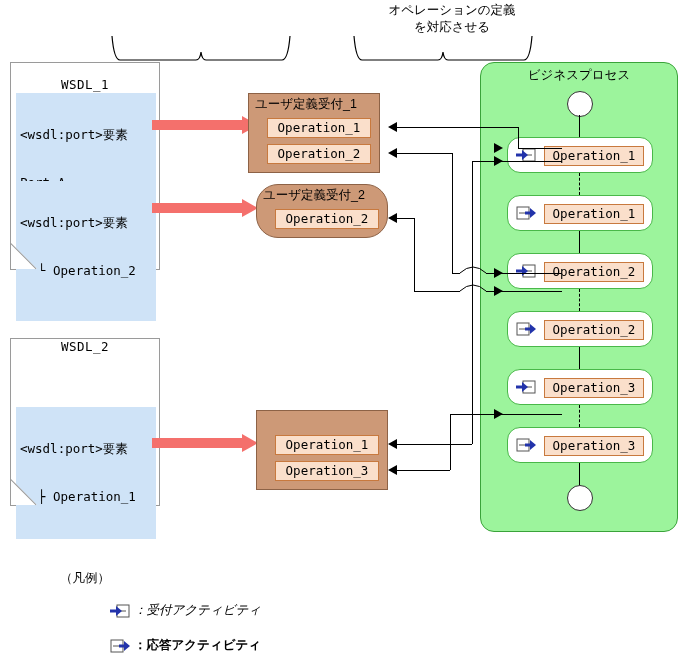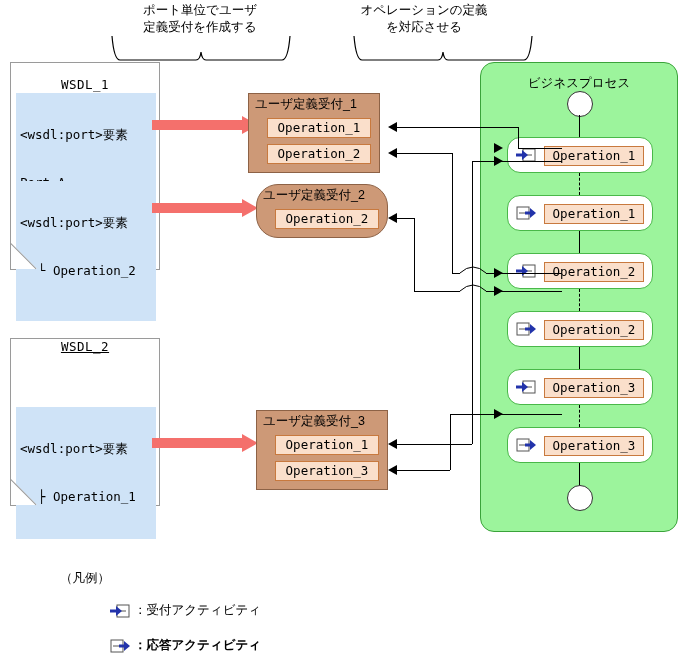--- a/index.html
+++ b/index.html
@@ -23,21 +23,21 @@
         white-space:pre;}
 
   
   .udbox{background:#cd9977;border:1px solid #8d6246;box-sizing:border-box;}
   .udbox-title{font-size:12.5px;padding:2px 0 1px 6px;color:#000;}
   .op-chip{background:#fadfcb;border:1px solid #c8793e;box-sizing:border-box;
            font-size:12.5px;line-height:17px;text-align:center;color:#000;}
 
   
   .bp{background:#9cf49c;border:1px solid #3aa33a;border-radius:14px;box-sizing:border-box;}
-  .bp-title{text-align:center;font-size:12.5px;padding-top:12px;}
+  .bp-title{text-align:center;font-size:12.5px;padding-top:4px;}
   .node{position:absolute;background:#ffffff;border:1px solid #49b849;border-radius:13px;
         box-sizing:border-box;display:flex;align-items:center;}
   .endpoint{position:absolute;background:#ffffff;border:1px solid #333;border-radius:50%;}
   .seq{position:absolute;background:#000;width:1px;}
   .seq.dashed{background:none;border-left:1px dashed #000;width:0;}
 
   
   .ln{position:absolute;background:#000;}
   .lnh{height:1px;}
   .lnv{width:1px;}
@@ -56,27 +56,25 @@
   .legend-title{font-size:12.5px;}
   .legend-row{position:absolute;font-size:12.5px;display:flex;align-items:center;gap:4px;}
 
   svg{display:block;overflow:visible;}
 </style>
 </head>
 <body>
 
 <div class="stage">
 
-  <div class="abs caption" style="left:112px;top:2px;width:176px;">ポート単位でユーザ
-定義受付を作成する</div>
   <svg class="abs" style="left:110px;top:38px;" width="180" height="24">
     <path d="M2,22 Q4,46 10,46 L86,46 Q90,46 91,38 Q92,46 96,46 L172,46 Q178,46 180,22" transform="translate(0,-24)" fill="none" stroke="#000" stroke-width="1.2"></path>
   </svg>
 
-  <div class="abs caption" style="left:336px;top:2px;width:176px;">オペレーションの定義
+  <div class="abs caption" style="left:364px;top:2px;width:176px;">オペレーションの定義
 を対応させる</div>
   <svg class="abs" style="left:352px;top:38px;" width="180" height="24">
     <path d="M2,22 Q4,46 10,46 L86,46 Q90,46 91,38 Q92,46 96,46 L172,46 Q178,46 180,22" transform="translate(0,-24)" fill="none" stroke="#000" stroke-width="1.2"></path>
   </svg>
 
   <div class="abs doc" style="left:10px;top:62px;width:150px;height:208px;">
     <div class="doc-title mono" style="padding-top:6px;margin-top:8px;">WSDL_1</div>
 
     <div class="port mono abs" style="left:5px;top:30px;width:140px;">
       <div>&lt;wsdl:port&gt;要素</div>
@@ -87,21 +85,21 @@
 
     <div class="port mono abs" style="left:5px;top:118px;width:140px;">
       <div>&lt;wsdl:port&gt;要素</div>
       <div style="padding-left:18px;">└ Operation_2</div>
     </div>
 
     <div class="doc-fold"></div>
   </div>
 
   <div class="abs doc" style="left:10px;top:338px;width:150px;height:168px;">
-    <div class="doc-title mono" style="padding-top:0;text-decoration:underline;">WSDL_2</div>
+    <div class="doc-title mono" style="padding-top:0;">WSDL_2</div>
 
     <div class="port mono abs" style="left:5px;top:68px;width:140px;">
       <div>&lt;wsdl:port&gt;要素</div>
       <div style="padding-left:18px;">├ Operation_1</div>
     </div>
 
     <div class="doc-fold"></div>
   </div>
 
   <div class="fat abs" style="left:152px;top:116px;width:106px;">
@@ -122,21 +120,20 @@
     <div class="op-chip mono abs" style="left:18px;top:24px;width:104px;height:20px;">Operation_1</div>
     <div class="op-chip mono abs" style="left:18px;top:50px;width:104px;height:20px;">Operation_2</div>
   </div>
 
   <div class="abs udbox" style="left:256px;top:184px;width:132px;height:54px;border-radius:22px;">
     <div class="udbox-title">ユーザ定義受付_2</div>
     <div class="op-chip mono abs" style="left:18px;top:24px;width:104px;height:20px;">Operation_2</div>
   </div>
 
   <div class="abs udbox" style="left:256px;top:410px;width:132px;height:80px;">
-    <div class="udbox-title">ユーザ定義受付_3</div>
     <div class="op-chip mono abs" style="left:18px;top:24px;width:104px;height:20px;">Operation_1</div>
     <div class="op-chip mono abs" style="left:18px;top:50px;width:104px;height:20px;">Operation_3</div>
   </div>
 
   <div class="abs bp" style="left:480px;top:62px;width:198px;height:470px;">
     <div class="bp-title">ビジネスプロセス</div>
 
     <div class="endpoint" style="left:86px;top:28px;width:24px;height:24px;"></div>
     <div class="seq" style="left:98px;top:52px;height:22px;"></div>
 
@@ -254,21 +251,21 @@
   <div class="arrow-r abs" style="left:494px;top:156px;"></div>
 
   <div class="ln lnh abs" style="left:390px;top:470px;width:60px;"></div>
   <div class="ln lnv abs" style="left:450px;top:414px;height:56px;"></div>
   <div class="ln lnh abs" style="left:450px;top:414px;width:112px;"></div>
   <div class="arrow-l abs" style="left:388px;top:465px;"></div>
   <div class="arrow-r abs" style="left:494px;top:409px;"></div>
 
   <div class="abs legend-title" style="left:60px;top:570px;">（凡例）</div>
 
-  <div class="legend-row abs" style="left:110px;top:602px;">
+  <div class="legend-row abs" style="left:110px;top:602px;font-style:italic;">
     <span>
       <svg width="20" height="16" viewBox="0 0 20 16">
         <rect x="7" y="2" width="12" height="12" fill="#ffffff" stroke="#555" stroke-width="1"></rect>
         <path d="M9,8 L16,8" stroke="#555" stroke-width="1"></path>
         <path d="M0,8 L8,8" stroke="#2233aa" stroke-width="3"></path>
         <path d="M6,3 L12,8 L6,13 Z" fill="#2233aa"></path>
       </svg>
     </span>
     <span>：受付アクティビティ</span>
   </div>

